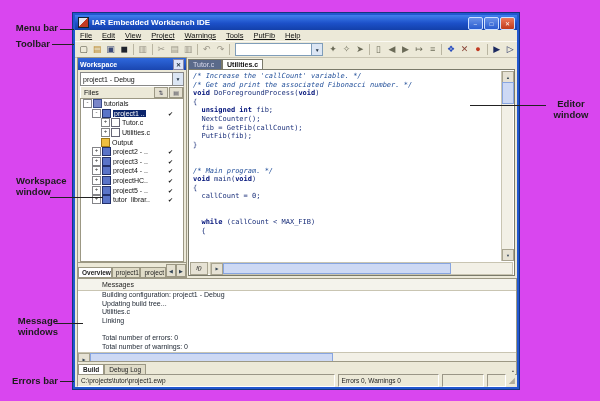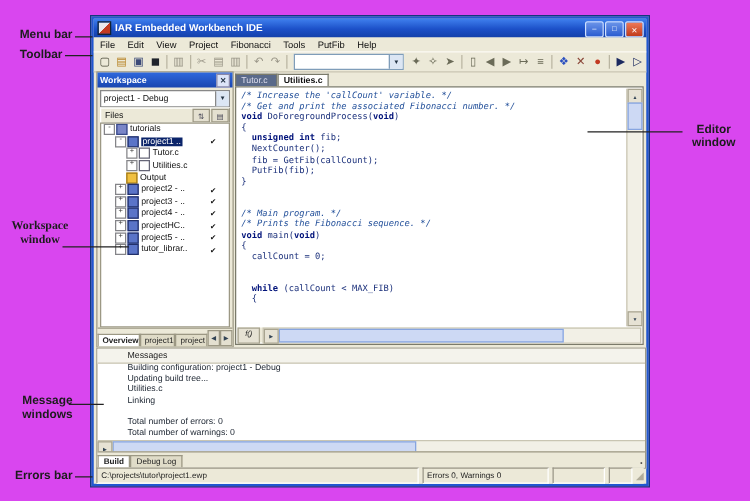--- a/index.html
+++ b/index.html
@@ -22,21 +22,21 @@
             border:1px solid #123;flex:0 0 auto;}
   .title-text{color:#fff;font-size:8px;font-weight:bold;white-space:nowrap;}
   .win-btns{position:absolute;right:2px;top:2px;display:flex;gap:1px;}
   .win-btn{width:13px;height:11px;display:flex;align-items:center;justify-content:center;
            font-size:6px;color:#fff;border:1px solid #cfe0ff;border-radius:2px;
            background:linear-gradient(180deg,#6a93e8,#2a5cd0);}
   .win-btn.close{background:linear-gradient(180deg,#ee7a5a,#c03a1a);}
 
   .menubar{position:absolute;left:0;top:15px;right:0;height:11px;background:#ece9d8;
            display:flex;align-items:center;font-size:7.5px;color:#111;}
-  .menu-item{padding:0 5px;}
+  .menu-item{padding:0 5px;text-decoration:underline;}
 
   .toolbar{position:absolute;left:0;top:26px;right:0;height:15px;background:#ece9d8;
            border-top:1px solid #fbfaf4;border-bottom:1px solid #c9c5b2;
            display:flex;align-items:center;padding-left:2px;}
   .tb-btn{width:14px;height:13px;display:flex;align-items:center;justify-content:center;
           font-size:9px;line-height:13px;}
   .tb-sep{width:1px;height:11px;background:#b9b5a1;margin:0 2px;flex:0 0 auto;}
   .tb-combo{width:86px;height:11px;background:#fff;border:1px solid #7f9db9;
             margin:0 3px;position:relative;flex:0 0 auto;}
   .combo-arrow{position:absolute;right:0;top:0;bottom:0;width:10px;background:#dce6f4;
@@ -148,21 +148,21 @@
 <body>
 
 <div id="canvas">
 
   <div class="lbl" style="left:4px;top:23px;width:54px;text-align:right;">Menu bar</div>
   <div class="lead" style="left:60px;top:29px;width:14px;"></div>
 
   <div class="lbl" style="left:4px;top:39px;width:46px;text-align:right;">Toolbar</div>
   <div class="lead" style="left:52px;top:44px;width:22px;"></div>
 
-  <div class="lbl" style="left:2px;top:176px;width:60px;text-align:center;font-family:Liberation Serif, serif;">Workspace window</div>
+  <div class="lbl" style="left:16px;top:176px;width:60px;text-align:left;">Workspace window</div>
   <div class="lead" style="left:50px;top:197px;width:53px;"></div>
 
   <div class="lbl" style="left:546px;top:99px;width:50px;text-align:center;">Editor window</div>
   <div class="lead" style="left:470px;top:105px;width:76px;"></div>
 
   <div class="lbl" style="left:2px;top:316px;width:56px;text-align:right;">Message windows</div>
   <div class="lead" style="left:55px;top:323px;width:28px;"></div>
 
   <div class="lbl" style="left:2px;top:376px;width:56px;text-align:right;">Errors bar</div>
   <div class="lead" style="left:60px;top:381px;width:14px;"></div>
@@ -177,21 +177,21 @@
         <span class="win-btn">□</span>
         <span class="win-btn close">✕</span>
       </span>
     </div>
 
     <div class="menubar" id="menubar">
         <span class="menu-item">File</span>
         <span class="menu-item">Edit</span>
         <span class="menu-item">View</span>
         <span class="menu-item">Project</span>
-        <span class="menu-item">Fibonacci</span>
+        <span class="menu-item">Warnings</span>
         <span class="menu-item">Tools</span>
         <span class="menu-item">PutFib</span>
         <span class="menu-item">Help</span>
       </div>
 
     <div class="toolbar" id="toolbar">
         <div class="tb-btn">
           <span style="color: rgb(74, 74, 58);">▢</span>
         </div>
         <div class="tb-btn">
@@ -383,21 +383,20 @@
             <div class="code-line"><span class="c-k">void</span><span class="c-p"> DoForegroundProcess(</span><span class="c-k">void</span><span class="c-p">)</span></div>
             <div class="code-line"><span class="c-p">{</span></div>
             <div class="code-line"><span class="c-p">  </span><span class="c-k">unsigned int</span><span class="c-p"> fib;</span></div>
             <div class="code-line"><span class="c-p">  NextCounter();</span></div>
             <div class="code-line"><span class="c-p">  fib = GetFib(callCount);</span></div>
             <div class="code-line"><span class="c-p">  PutFib(fib);</span></div>
             <div class="code-line"><span class="c-p">}</span></div>
             <div class="code-line">&nbsp;</div>
             <div class="code-line">&nbsp;</div>
             <div class="code-line"><span class="c-c">/* Main program. */</span></div>
-            <div class="code-line"><span class="c-c">/* Prints the Fibonacci sequence. */</span></div>
             <div class="code-line"><span class="c-k">void</span><span class="c-p"> main(</span><span class="c-k">void</span><span class="c-p">)</span></div>
             <div class="code-line"><span class="c-p">{</span></div>
             <div class="code-line"><span class="c-p">  callCount = 0;</span></div>
             <div class="code-line">&nbsp;</div>
             <div class="code-line">&nbsp;</div>
             <div class="code-line"><span class="c-p">  </span><span class="c-k">while</span><span class="c-p"> (callCount &lt; MAX_FIB)</span></div>
             <div class="code-line"><span class="c-p">  {</span></div>
           </div>
         <div class="vscroll">
           <span class="sc-btn" style="top:0;">▲</span>

